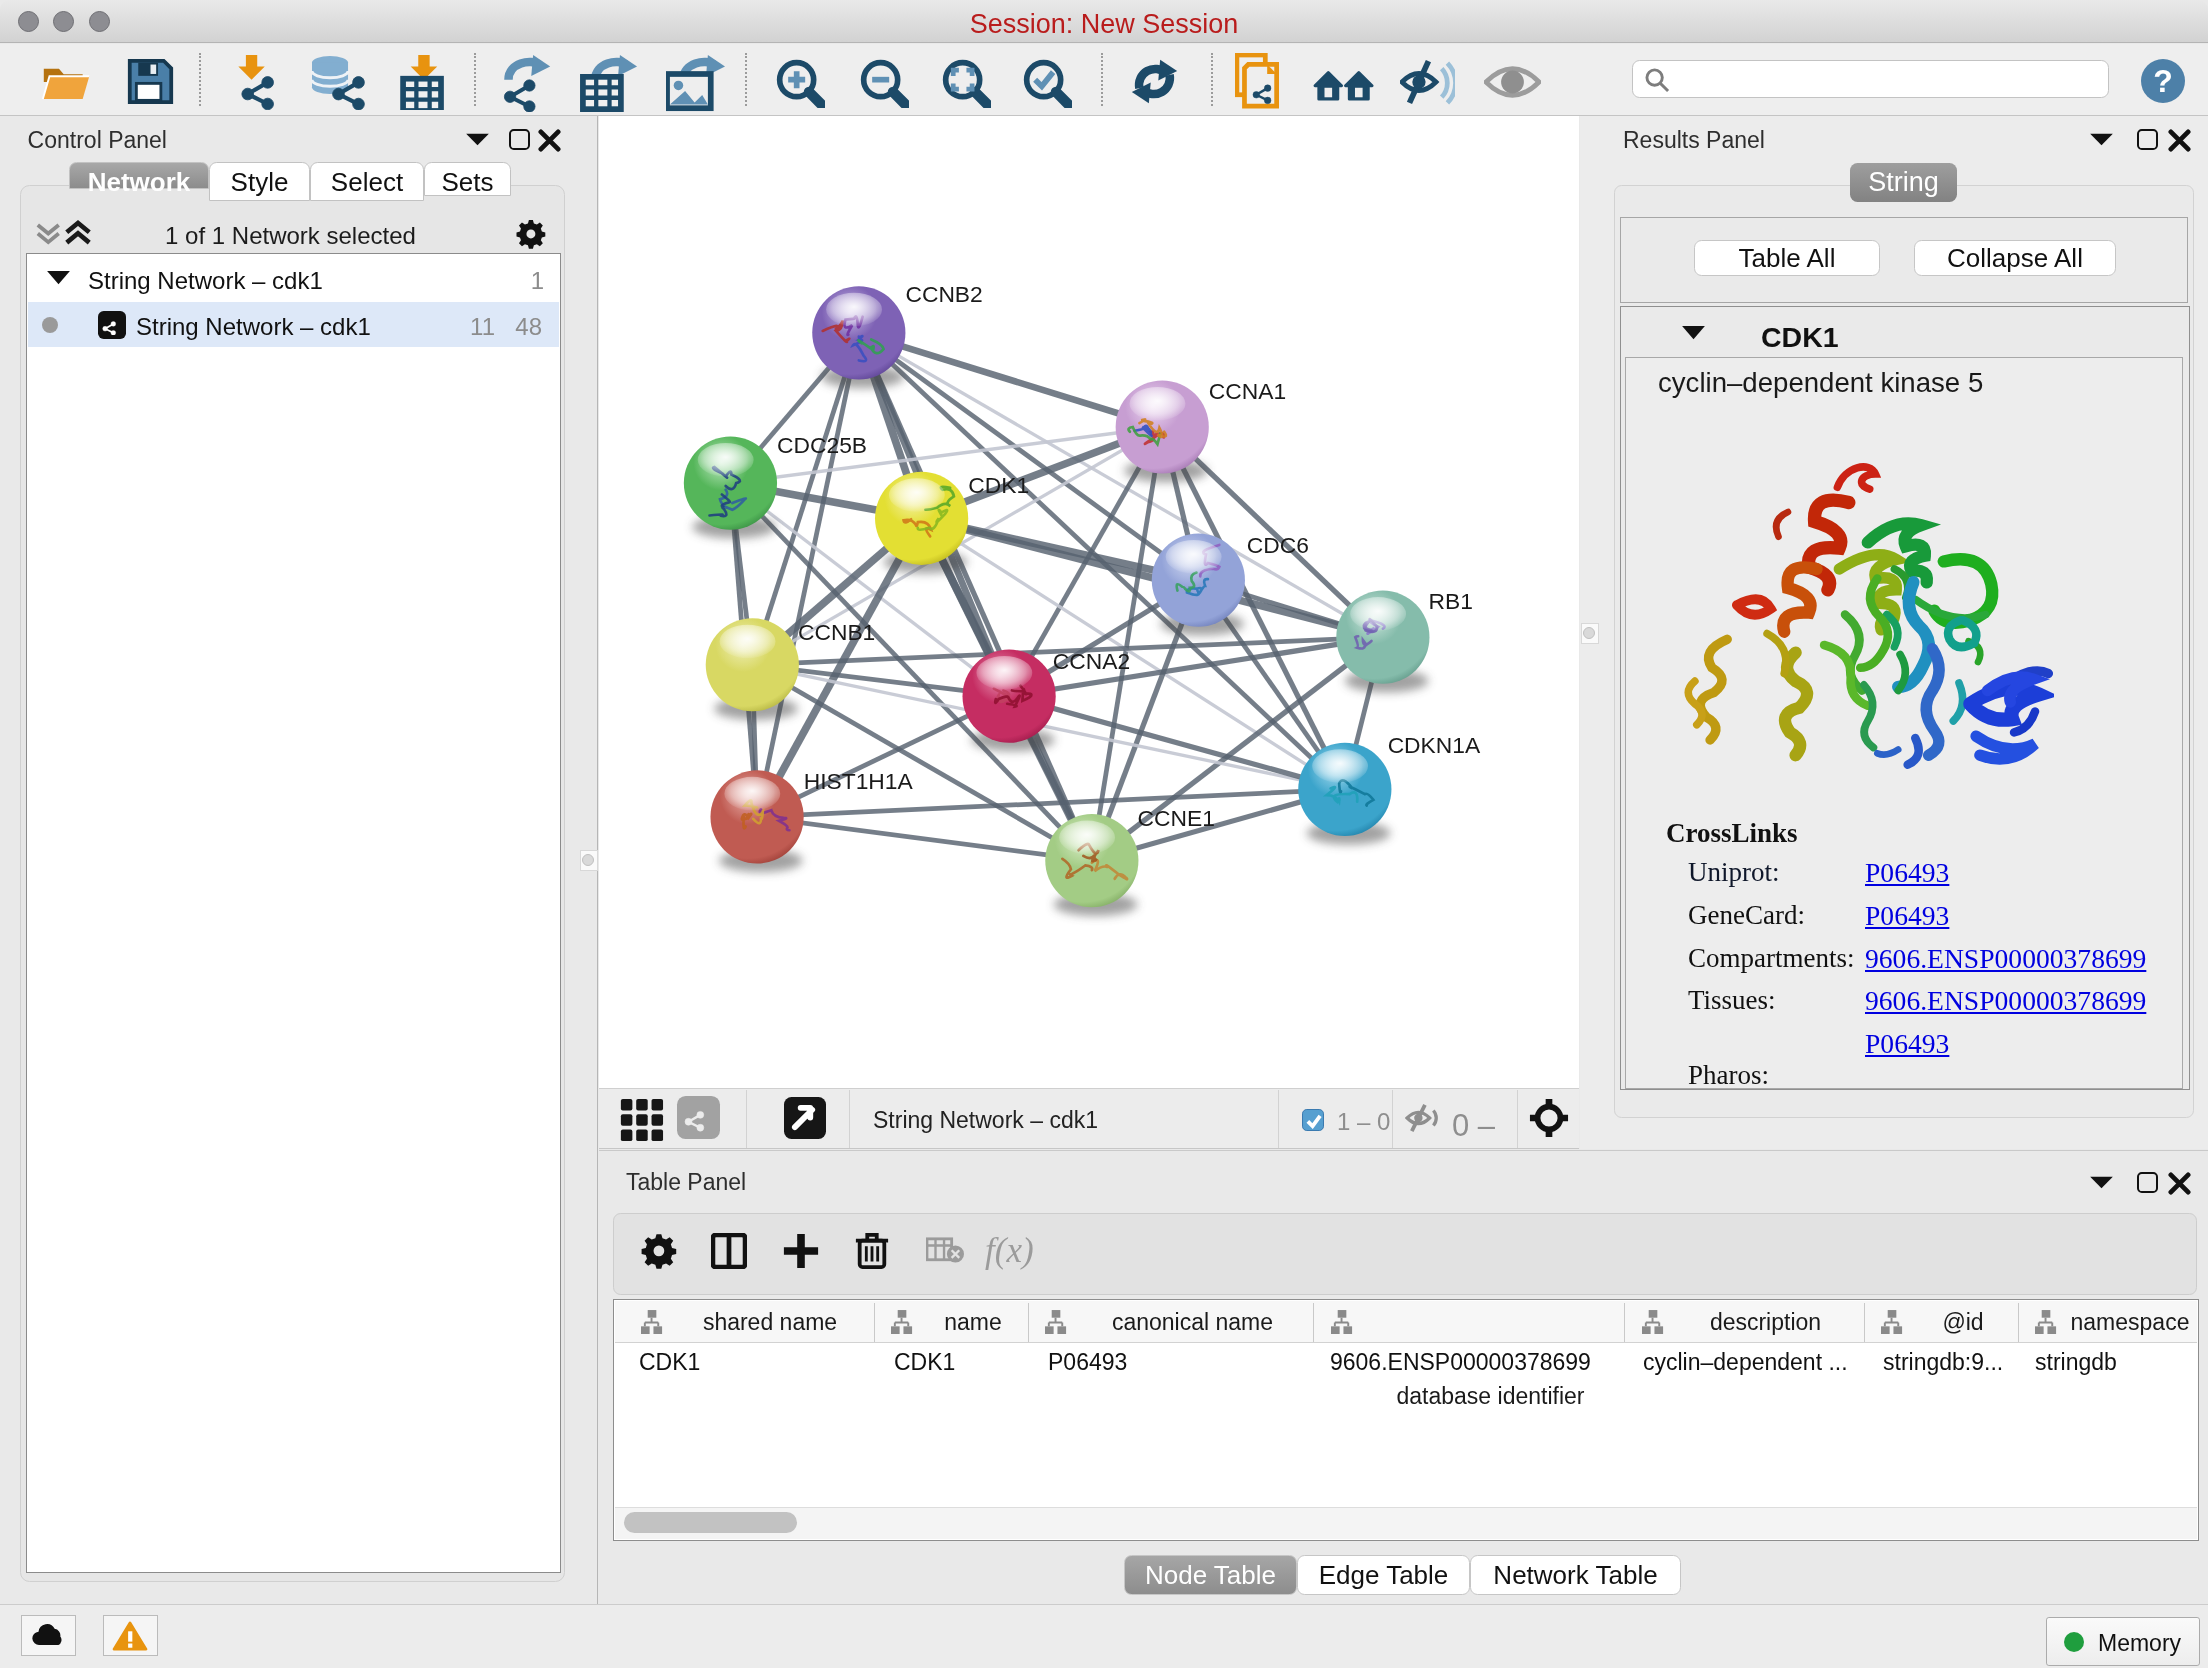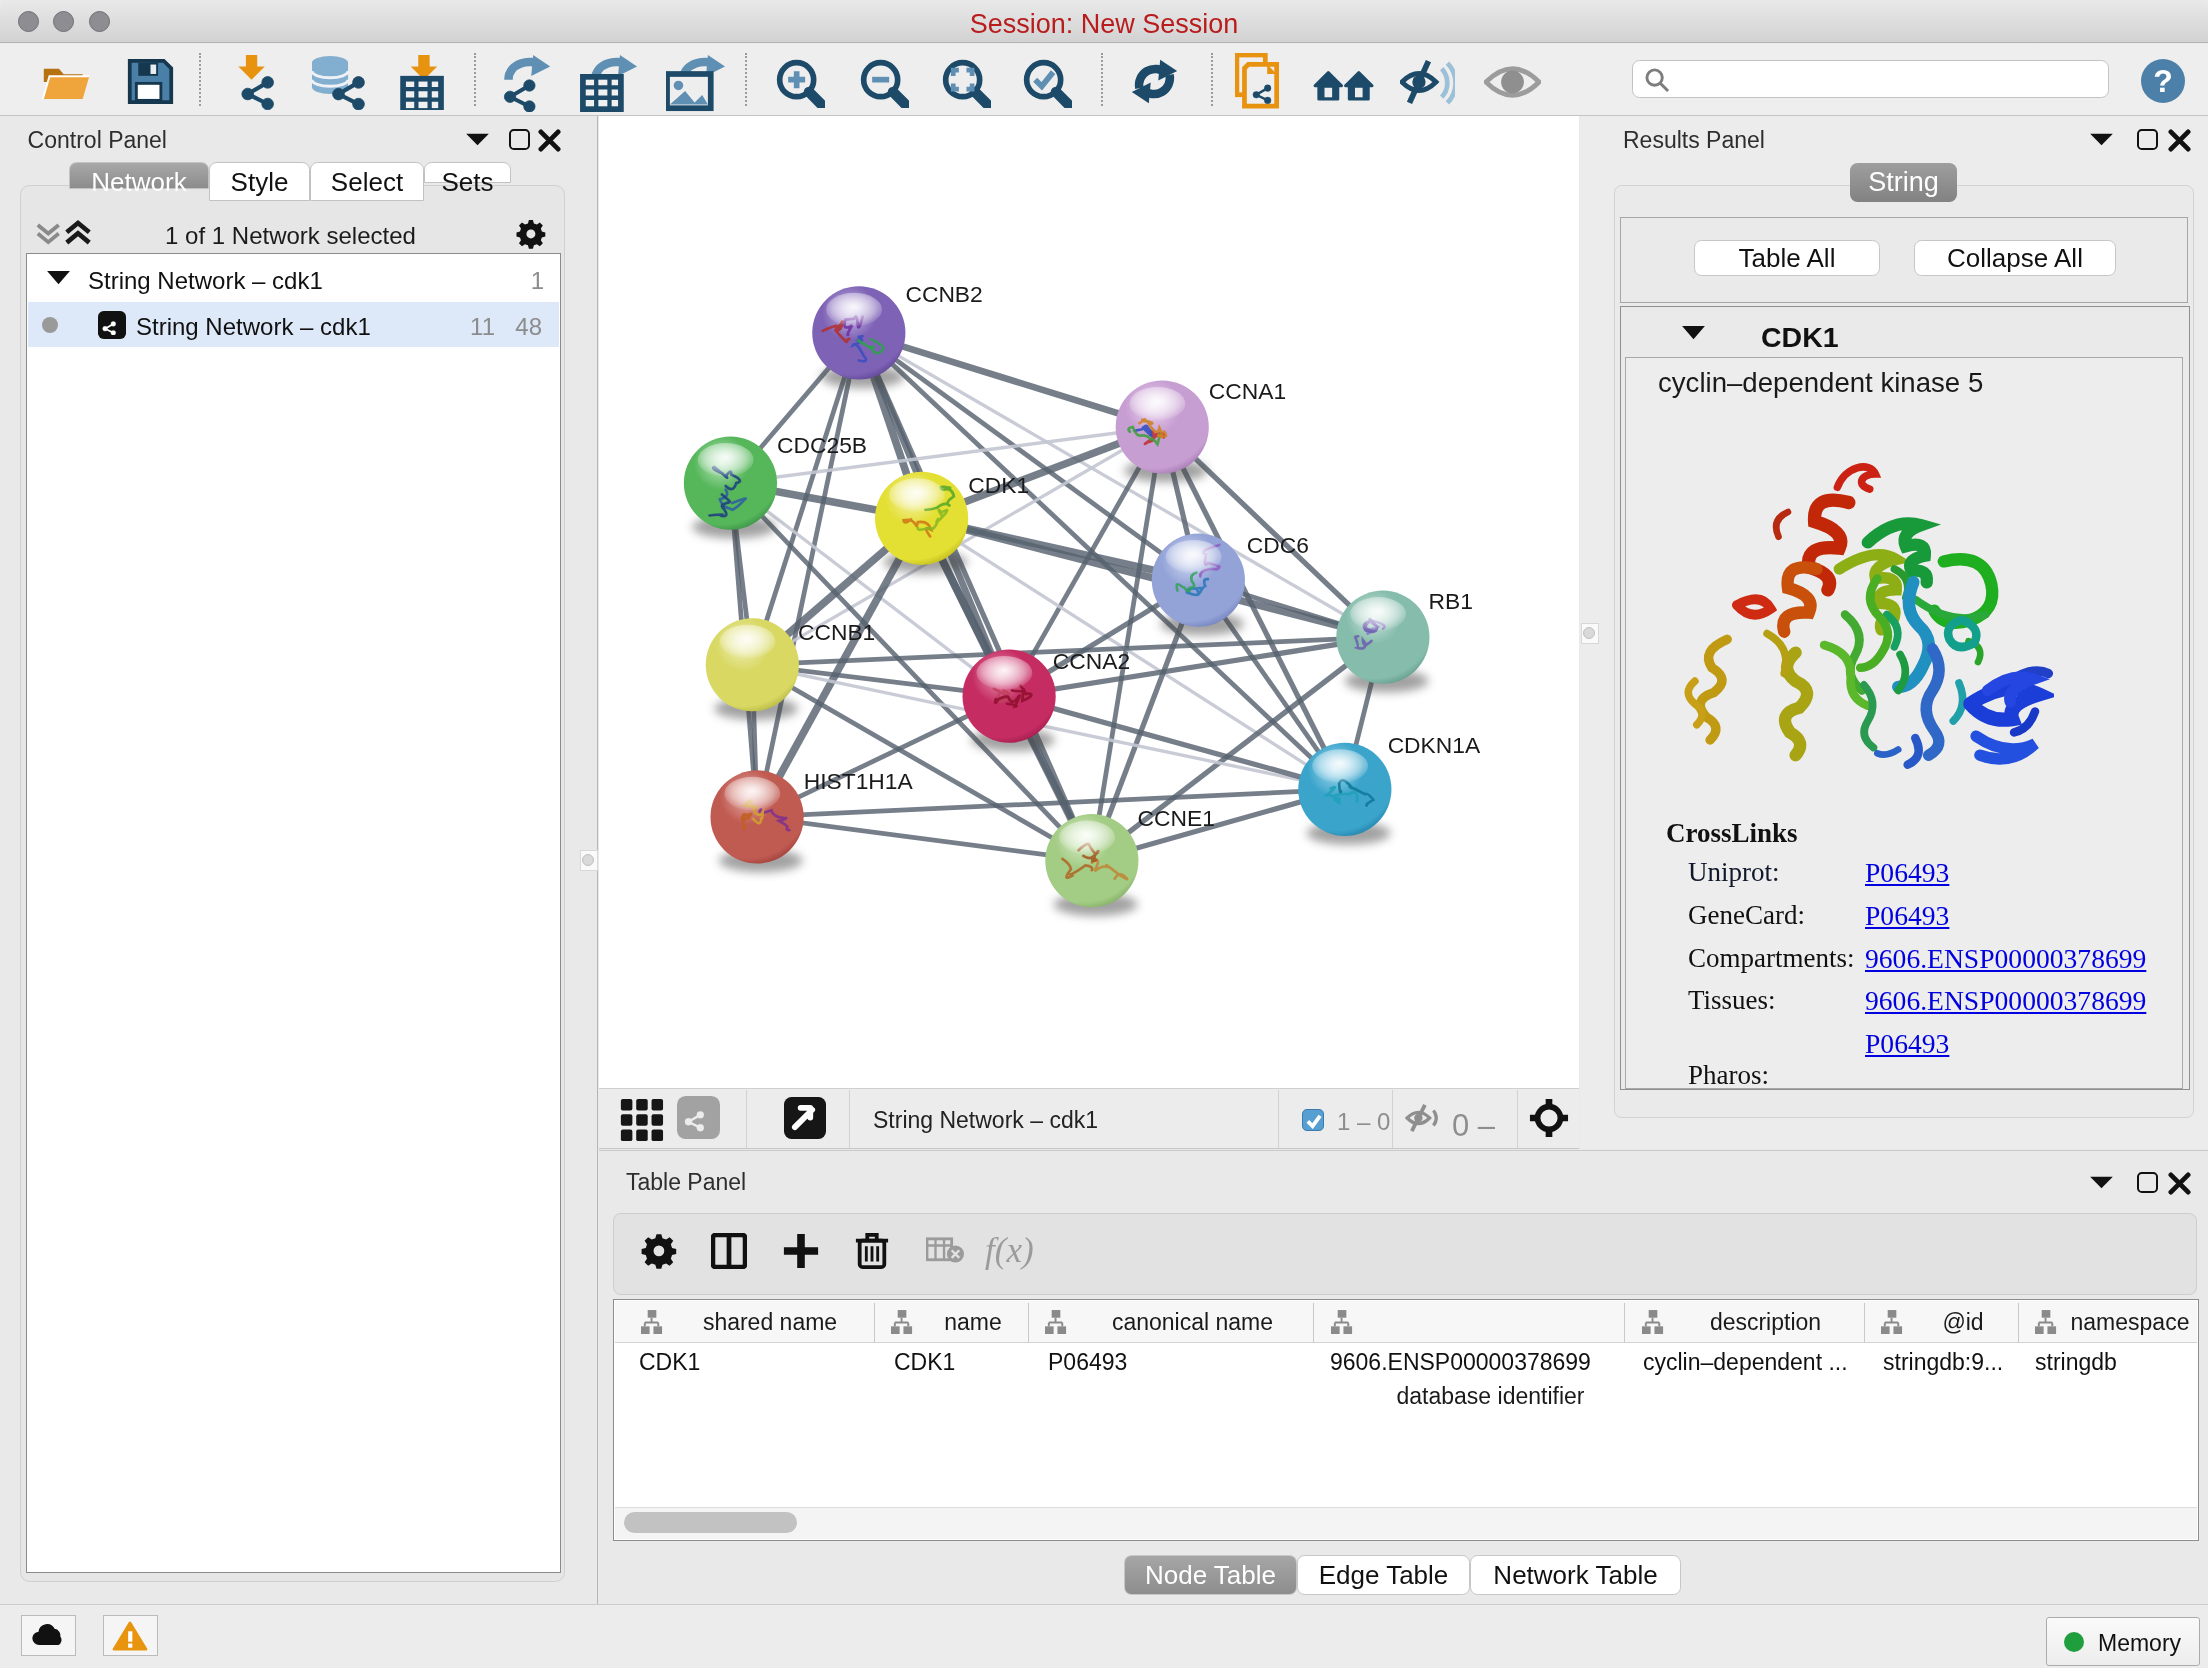--- a/index.html
+++ b/index.html
@@ -171,24 +171,24 @@
 <div style="position:absolute;left:0px;top:116px;width:598px;height:1488px;background:#e9e9e9;border-right:1px solid #b6b6b6;"></div>
 <div style="position:absolute;left:27.6px;top:127px;width:285px;height:27px;font-size:23px;color:#2e2e2e;">Control Panel</div>
 <svg class="abs" style="left:465px;top:131px" width="25" height="17" viewBox="0 0 26 18">
     <path d="M1 3 L13 15 L25 3 z" fill="#111"></path>
   </svg>
 <div style="position:absolute;left:509px;top:129px;width:21px;height:21px;border:2.9px solid #111;border-radius:4.8px;"></div>
 <svg class="abs" style="left:538px;top:129px" width="23" height="23" viewBox="0 0 24 24">
     <path d="M3 3 L21 21 M21 3 L3 21" stroke="#111" stroke-width="5" stroke-linecap="round"></path>
   </svg>
 <div style="position:absolute;left:20px;top:185px;width:545px;height:1397px;background:#e6e6e6;border:1px solid #d0d0d0;border-radius:9.5px;"></div>
-<div style="position:absolute;left:69px;top:162px;width:140px;height:27px;background:linear-gradient(#a8a8a8,#8c8c8c);color:#fff;border:1px solid #c2c2c2;border-radius:7.6px 7.6px 0 0;font-size:26px;text-align:center;line-height:38px;">Network</div>
+<div style="position:absolute;left:69px;top:162px;width:140px;height:27px;background:linear-gradient(#a8a8a8,#8c8c8c);color:#fff;border:1px solid #c2c2c2;border-radius:7.6px 7.6px 0 0;font-size:26px;text-align:center;line-height:38px;font-weight:bold;">Network</div>
 <div style="position:absolute;left:209px;top:162px;width:101px;height:39px;background:#fff;color:#111;border:1px solid #c2c2c2;border-radius:7.6px 7.6px 0 0;font-size:26px;text-align:center;line-height:38px;">Style</div>
 <div style="position:absolute;left:310px;top:162px;width:114px;height:39px;background:#fff;color:#111;border:1px solid #c2c2c2;border-radius:7.6px 7.6px 0 0;font-size:26px;text-align:center;line-height:38px;">Select</div>
-<div style="position:absolute;left:424px;top:162px;width:87px;height:21px;background:#fff;color:#111;border:1px solid #c2c2c2;border-radius:7.6px 7.6px 0 0;font-size:26px;text-align:center;line-height:38px;">Sets</div>
+<div style="position:absolute;left:424px;top:162px;width:87px;height:34px;background:#fff;color:#111;border:1px solid #c2c2c2;border-radius:7.6px 7.6px 0 0;font-size:26px;text-align:center;line-height:38px;">Sets</div>
 <svg class="abs" style="left:34px;top:221px" width="28.5" height="27" viewBox="0 0 30 28">
     <g fill="none" stroke="#8a8a8a" stroke-width="4">
       <path d="M4 4 L15 13 26 4"></path>
       <path d="M4 13 L15 22 26 13"></path>
     </g>
   </svg>
 <svg class="abs" style="left:63px;top:219px" width="30" height="28.5" viewBox="0 0 32 30">
     <g fill="none" stroke="#1a1a1a" stroke-width="5">
       <path d="M4 14 L16 4 28 14"></path>
       <path d="M4 25 L16 15 28 25"></path>

